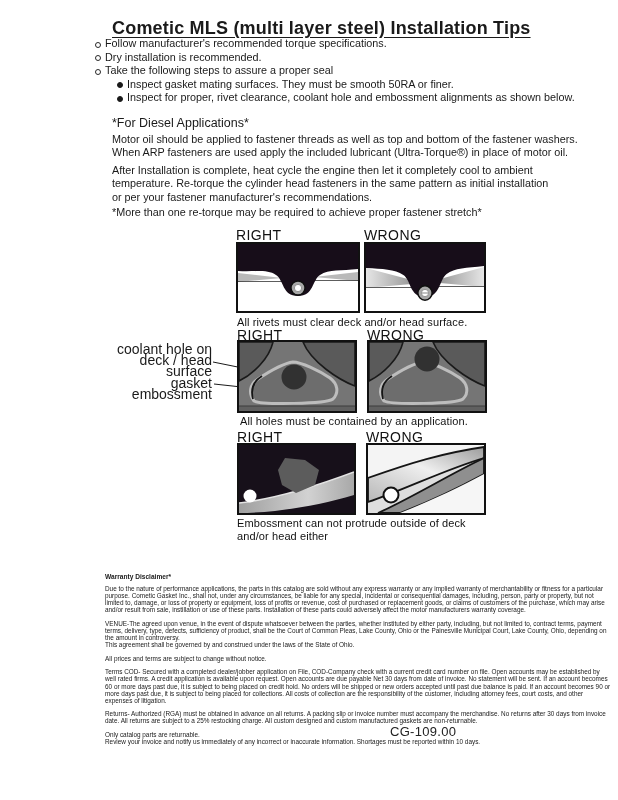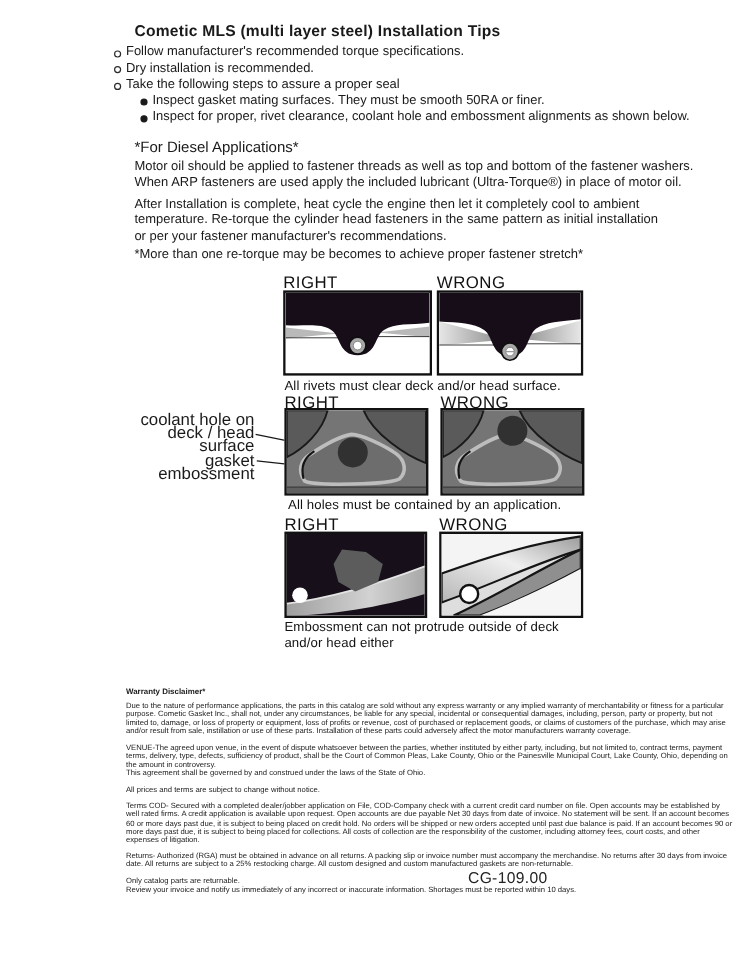--- a/index.html
+++ b/index.html
@@ -3,22 +3,22 @@
 <meta charset="utf-8">
 <style>
   html,body{margin:0;padding:0;}
   body{
     width:618px;height:800px;position:relative;background:#ffffff;
     font-family:"Liberation Sans", sans-serif;color:#1a1a1a;overflow:hidden;
   }
   .abs{position:absolute;}
   
   .title{
-    left:112px;top:18px;font-size:13px;font-weight:bold;
-    text-underline-offset:3px;letter-spacing:.2px;
+    left:112px;top:18px;font-size:18px;font-weight:bold;
+    text-decoration:underline;text-underline-offset:3px;letter-spacing:.2px;
   }
   
   .tips{left:95px;top:37px;font-size:10.8px;line-height:13.6px;white-space:nowrap;}
   .tip-row{display:flex;align-items:flex-start;}
   .tip-row.sub{margin-left:22px;}
   .marker{width:4px;height:4px;border-radius:50%;margin:4.5px 4px 0 0;flex:0 0 auto;}
   .marker.hollow{border:1px solid #2a2a2a;}
   .marker.solid{background:#1a1a1a;border:1px solid #1a1a1a;}
   
   .diesel-h{left:112px;top:116px;font-size:12.5px;font-weight:normal;}
@@ -64,21 +64,21 @@
     <span>Inspect for proper, rivet clearance, coolant hole and embossment alignments as shown below.</span>
   </div>
 </div>
 
 <div class="abs diesel-h">*For Diesel Applications*</div>
 <div class="abs para" style="top:133px;">Motor oil should be applied to fastener threads as well as top and bottom of the fastener washers.
 When ARP fasteners are used apply the included lubricant (Ultra-Torque®) in place of motor oil.</div>
 <div class="abs para" style="top:164px;">After Installation is complete, heat cycle the engine then let it completely cool to ambient
 temperature. Re-torque the cylinder head fasteners in the same pattern as initial installation
 or per your fastener manufacturer's recommendations.</div>
-<div class="abs para" style="top:206px;">*More than one re-torque may be becomes to achieve proper fastener stretch*</div>
+<div class="abs para" style="top:206px;">*More than one re-torque may be required to achieve proper fastener stretch*</div>
 
 <div class="abs rw-label" style="left:236px;top:227px;width:124px;">RIGHT</div>
 <div class="abs rw-label" style="left:364px;top:227px;width:122px;">WRONG</div>
 
 <div class="abs dbox" style="left:236px;top:242px;width:124px;height:71px;">
   <svg viewBox="0 0 120 67" preserveAspectRatio="none">
     <rect x="0" y="0" width="120" height="67" fill="#ffffff"></rect>
     <polygon points="0,29 44,34 0,38" fill="#b9b9b9"></polygon>
     <polygon points="120,28 76,33 120,37" fill="#b9b9b9"></polygon>
     <line x1="0" y1="37.5" x2="45" y2="37.5" stroke="#333" stroke-width="0.8"></line>

